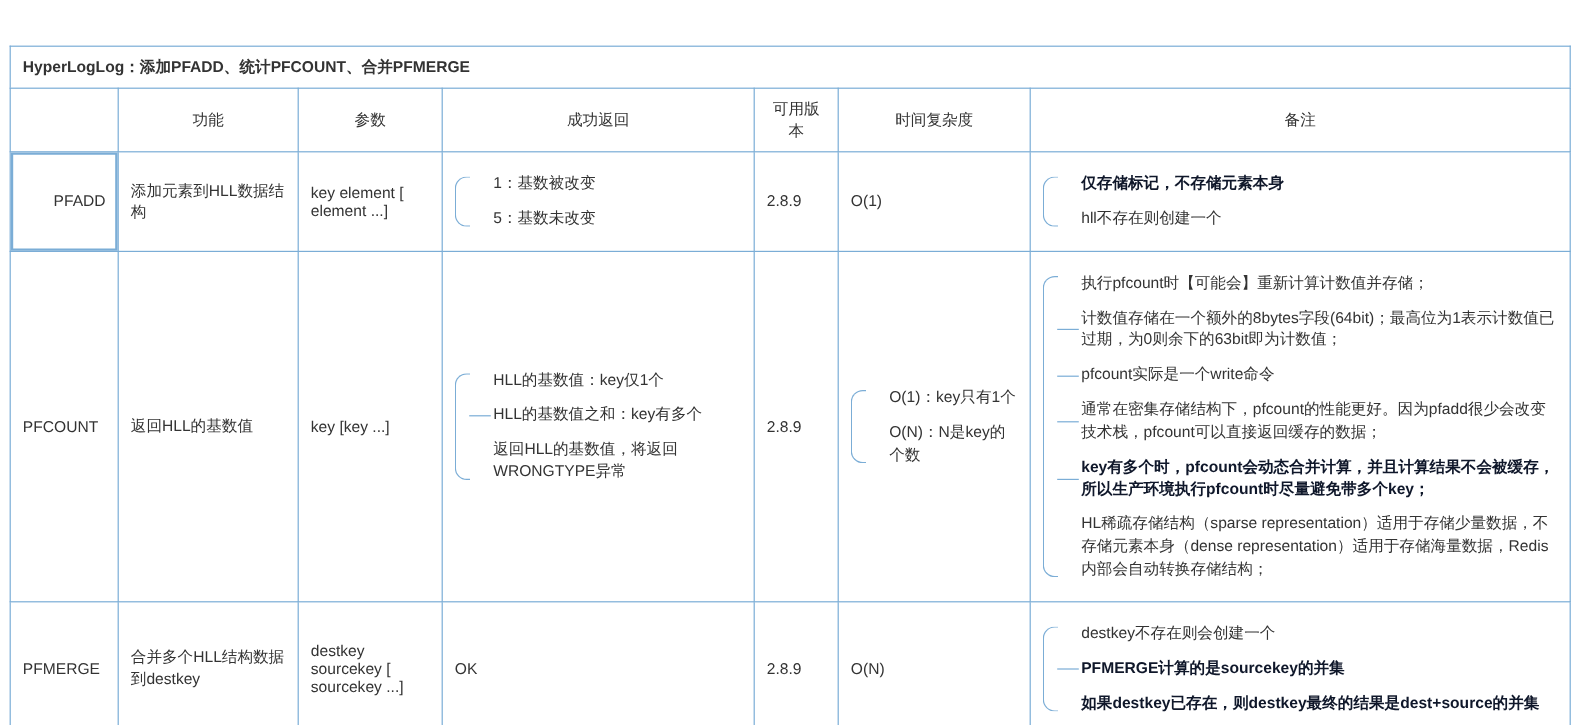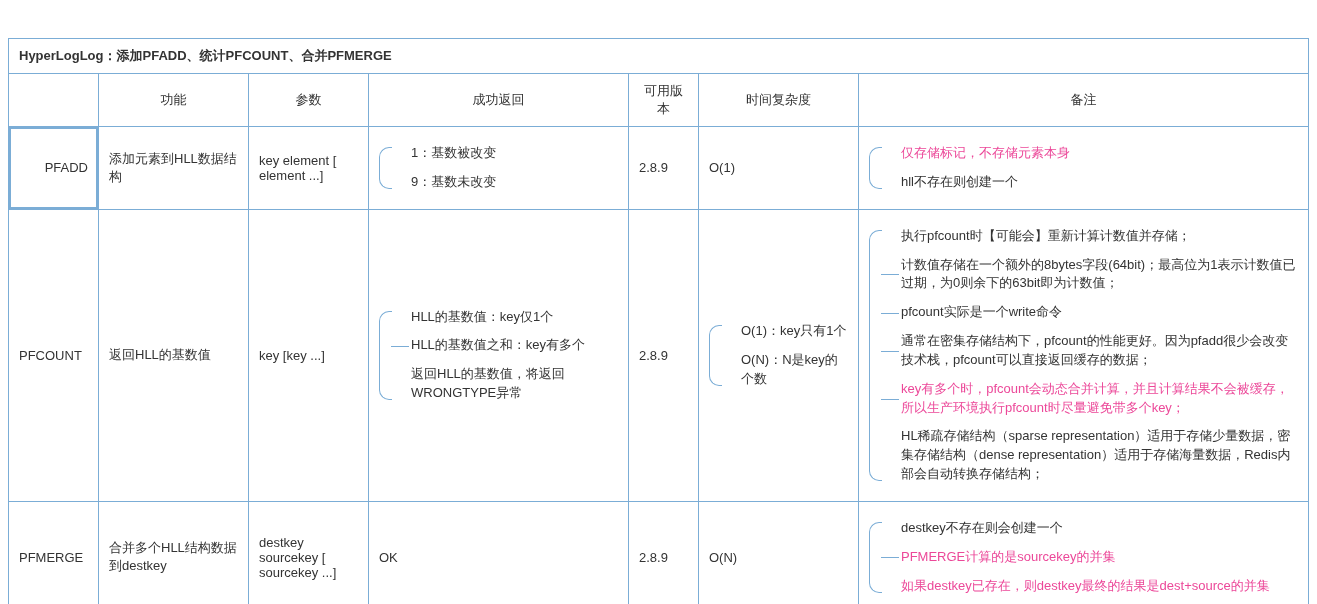--- a/index.html
+++ b/index.html
@@ -19,21 +19,21 @@
   .cmd { color: #333; font-weight: normal; }
   .tree { position: relative; padding: 4px 0 4px 22px; }
   .tree-children { position: relative; margin-left: 20px; padding-left: 32px; }
   .tree-node { position: relative; padding: 5px 0 5px 0; line-height: 1.45; }
   .tree-children::before { content: ""; position: absolute; left: 0; top: 8px; bottom: 8px; width: 12px; border-left: 1.5px solid #7badd6; border-top: 1.5px solid #7badd6; border-bottom: 1.5px solid #7badd6; border-top-left-radius: 10px; border-bottom-left-radius: 10px; }
   .tree-node::before { content: ""; position: absolute; left: -20px; top: 50%; width: 18px; border-top: 1.5px solid #7badd6; }
   .tree-children .tree-node:first-child::before,
   .tree-children .tree-node:last-child::before { display: none; }
   .tree.no-root { padding-left: 0; }
   .tree.no-root .tree-children { margin-left: 0; }
-  .red { color: #ec4899; }
+  .red { color: #0f172a; font-weight: bold; }
   .watermark { position: absolute; right: 28px; bottom: 4px; font-size: 12px; color: #111; font-weight: 500; }
   .page-wrap { position: relative; margin-top: 38px; }
   .highlight-cell { box-shadow: 0 0 0 2px #7badd6 inset; text-align: right; }
 </style>
 </head>
 <body>
 <div class="page-wrap">
 <div class="page">
 
 <div class="title-bar">HyperLogLog：添加PFADD、统计PFCOUNT、合并PFMERGE</div>
@@ -61,21 +61,21 @@
   </thead>
   <tbody id="tbody">
           <tr>
             <td class="cmd highlight-cell">PFADD</td>
             <td>添加元素到HLL数据结构</td>
             <td>key element [ element ...]</td>
             <td>
               <div class="tree no-root">
                 <div class="tree-children">
                   <div class="tree-node">1：基数被改变</div>
-                  <div class="tree-node">9：基数未改变</div>
+                  <div class="tree-node">5：基数未改变</div>
                 </div>
               </div>
             </td>
             <td>2.8.9</td>
             <td><span>O(1)</span></td>
             <td>
               <div class="tree no-root">
                 <div class="tree-children">
                   <div class="tree-node red">仅存储标记，不存储元素本身</div>
                   <div class="tree-node">hll不存在则创建一个</div>
@@ -106,21 +106,21 @@
               </div>
             </td>
             <td>
               <div class="tree no-root">
                 <div class="tree-children">
                   <div class="tree-node">执行pfcount时【可能会】重新计算计数值并存储；</div>
                   <div class="tree-node">计数值存储在一个额外的8bytes字段(64bit)；最高位为1表示计数值已过期，为0则余下的63bit即为计数值；</div>
                   <div class="tree-node">pfcount实际是一个write命令</div>
                   <div class="tree-node">通常在密集存储结构下，pfcount的性能更好。因为pfadd很少会改变技术栈，pfcount可以直接返回缓存的数据；</div>
                   <div class="tree-node red">key有多个时，pfcount会动态合并计算，并且计算结果不会被缓存，所以生产环境执行pfcount时尽量避免带多个key；</div>
-                  <div class="tree-node">HL稀疏存储结构（sparse representation）适用于存储少量数据，密集存储结构（dense representation）适用于存储海量数据，Redis内部会自动转换存储结构；</div>
+                  <div class="tree-node">HL稀疏存储结构（sparse representation）适用于存储少量数据，不存储元素本身（dense representation）适用于存储海量数据，Redis内部会自动转换存储结构；</div>
                 </div>
               </div>
             </td>
           </tr>
           <tr>
             <td class="cmd">PFMERGE</td>
             <td>合并多个HLL结构数据到destkey</td>
             <td>destkey sourcekey [ sourcekey ...]</td>
             <td><span>OK</span></td>
             <td>2.8.9</td>

